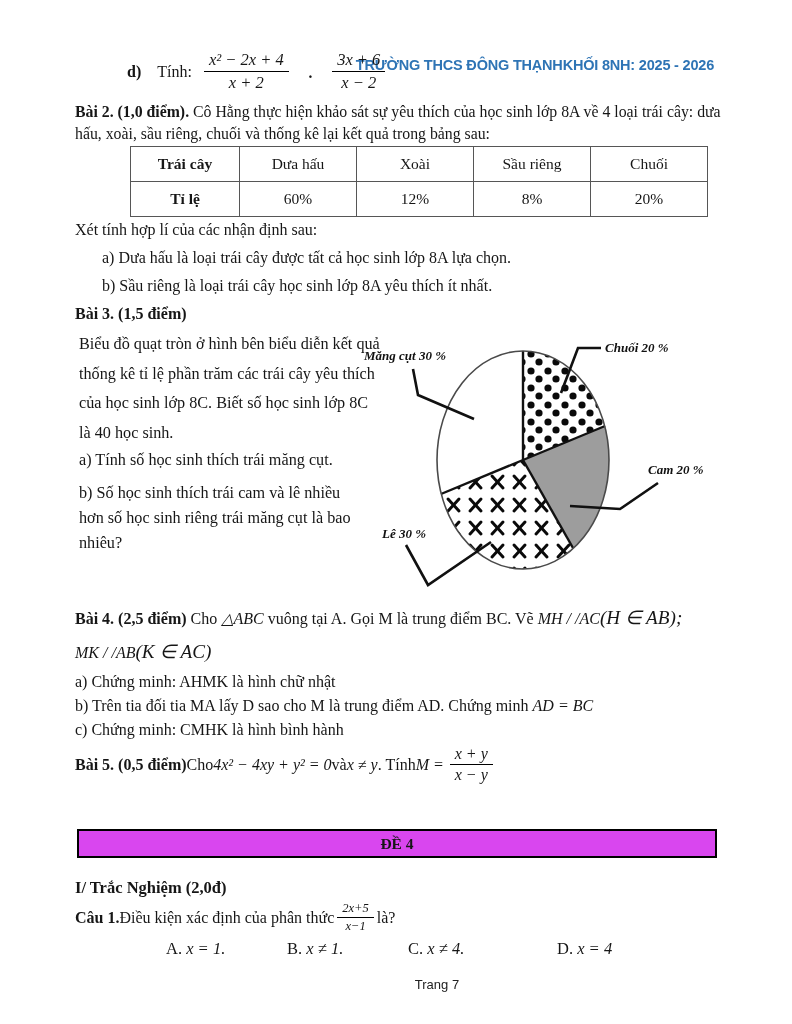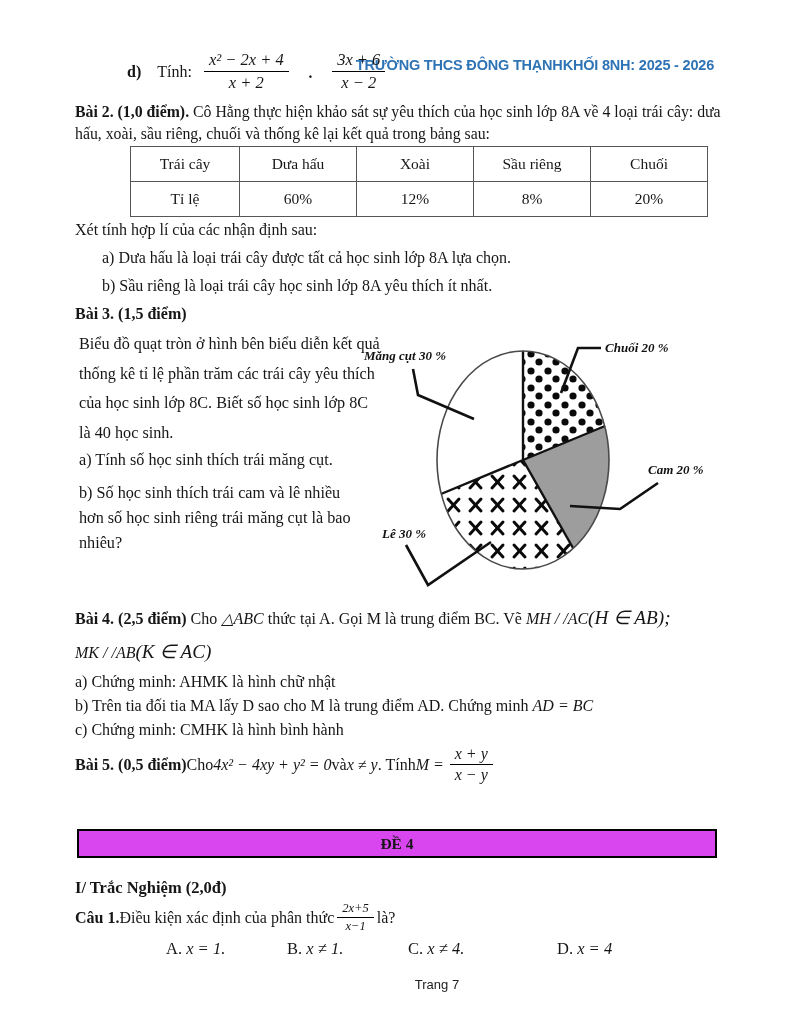--- a/index.html
+++ b/index.html
@@ -22,21 +22,21 @@
 
   .dline{top:50px;left:127px;display:flex;align-items:center;gap:12px;font-size:16px;}
   .dline .frac{font-size:16.5px;}
   .dlabel{margin-right:4px;}
 
   .b2p{top:101px;left:75px;width:650px;font-size:15.8px;line-height:21.5px;}
 
   .stat-table{top:146px;left:130px;border-collapse:collapse;font-size:15.5px;}
   .stat-table th,.stat-table td{border:1.5px solid #565656;height:34px;text-align:center;
        vertical-align:middle;font-weight:normal;padding:0 4px;}
-  .stat-table .c0{width:100px;font-weight:normal;}
+  .stat-table .c0{width:100px;font-weight:bold;}
   .stat-table .c{width:108px;}
 
   .note{top:221px;left:75px;font-size:16px;}
   .b2a{top:249px;left:102px;font-size:16px;}
   .b2b{top:277px;left:102px;font-size:16px;}
   .b3t{top:305px;left:75px;font-size:16px;font-weight:bold;}
   .b3desc{top:330px;left:79px;width:304px;font-size:16.2px;line-height:29.5px;}
   .b3a{top:451px;left:79px;font-size:16.2px;}
   .b3b{top:481px;left:79px;width:288px;font-size:16.2px;line-height:25px;}
 
@@ -154,21 +154,21 @@
     <polyline points="302,150 264,176 214,173" fill="none" stroke="#111" stroke-width="2.6"></polyline>
     <polyline points="50,212 72,252 135,209" fill="none" stroke="#111" stroke-width="2.6"></polyline>
 
     <text x="8" y="27">Măng cụt 30 %</text>
     <text x="249" y="19">Chuối 20 %</text>
     <text x="292" y="141">Cam 20 %</text>
     <text x="26" y="205">Lê 30 %</text>
   </svg>
 
   <div class="abs b4l1">
-    <b class="inl">Bài 4. (2,5 điểm)</b><span> Cho  </span><span class="mi">△ABC</span><span>  thức tại A. Gọi M là trung điểm BC. Vẽ  </span><span class="mi">MH / /AC</span><span class="mi paren">(H ∈ AB);</span>
+    <b class="inl">Bài 4. (2,5 điểm)</b><span> Cho  </span><span class="mi">△ABC</span><span>  vuông tại A. Gọi M là trung điểm BC. Vẽ  </span><span class="mi">MH / /AC</span><span class="mi paren">(H ∈ AB);</span>
   </div>
   <div class="abs b4l2">
     <span class="mi">MK / /AB</span><span class="mi paren">(K ∈ AC)</span>
   </div>
   <div class="abs b4a">a) Chứng minh: AHMK là hình chữ nhật</div>
   <div class="abs b4b">
     <span>b) Trên tia đối tia MA lấy D sao cho M là trung điểm AD. Chứng minh </span><span class="mi">AD = BC</span>
   </div>
   <div class="abs b4c">c) Chứng minh: CMHK là hình bình hành</div>
 

